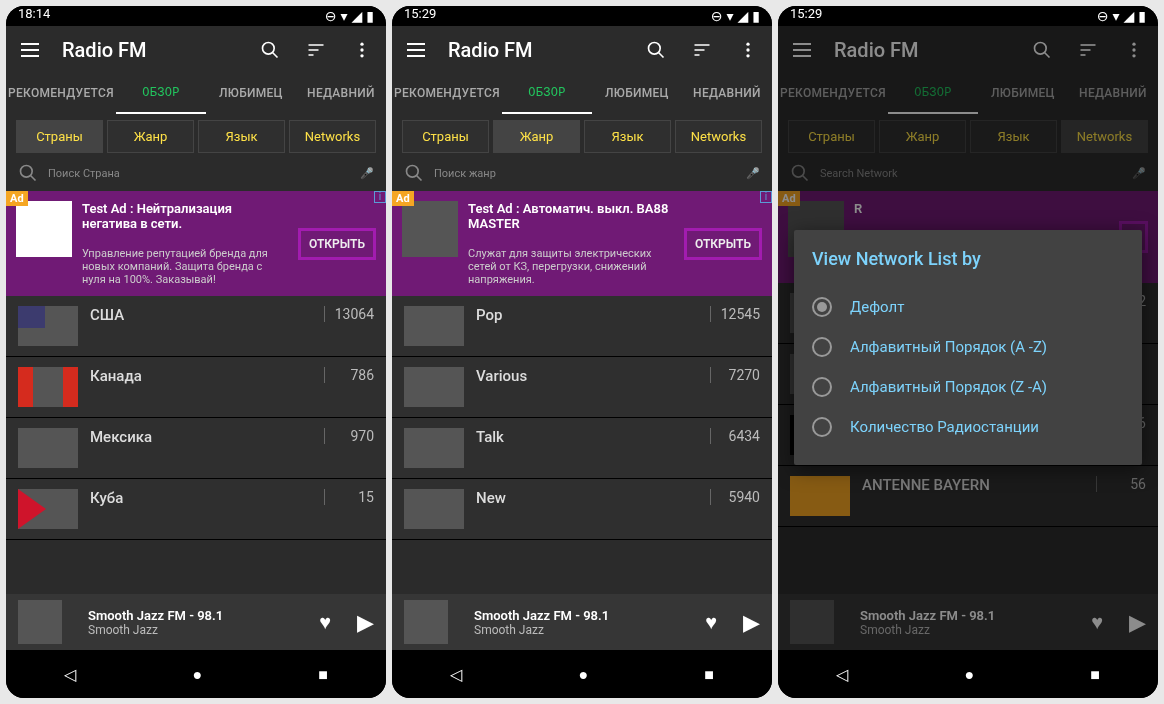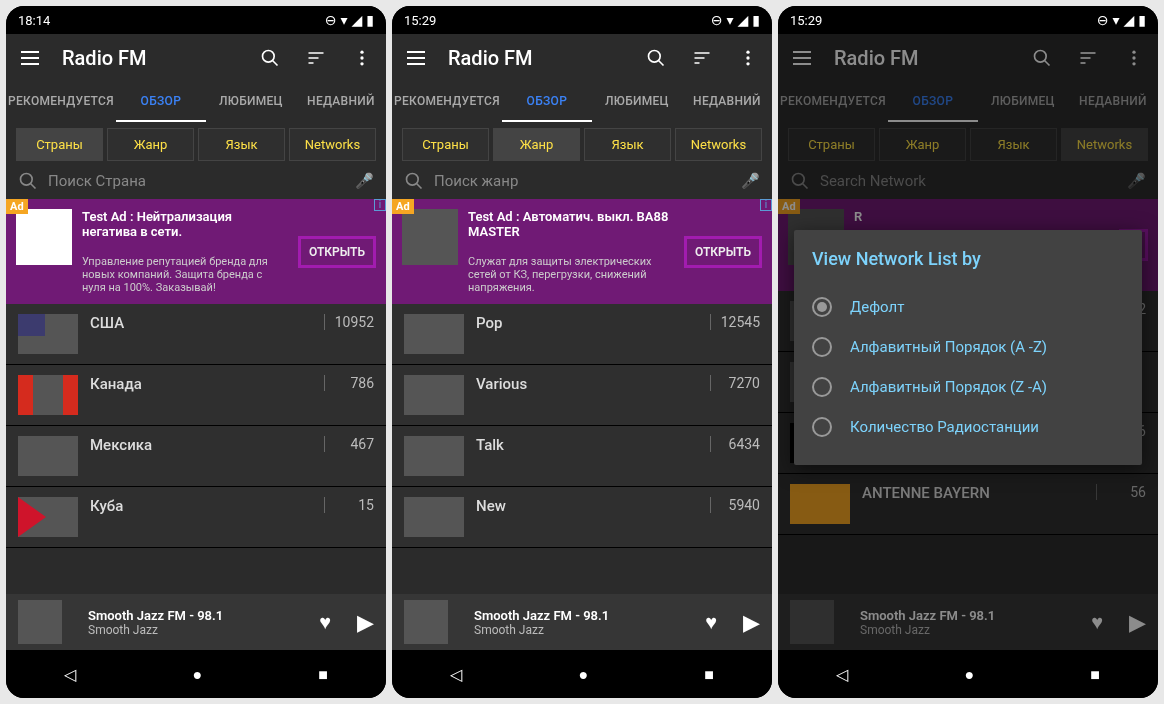--- a/index.html
+++ b/index.html
@@ -17,25 +17,24 @@
     width: 380px;
     height: 692px;
     background: #000;
     border-radius: 18px;
     overflow: hidden;
     position: relative;
     display: flex;
     flex-direction: column;
   }
   .statusbar {
-    height: 28px;
+    height: 20px;
     background: #000;
     color: #fff;
     display: flex;
-    align-items: center;
     justify-content: space-between;
     padding: 0 12px;
     font-size: 13px;
   }
   .statusbar .right { display:flex; gap:4px; align-items:center; }
   .statusbar .right span { font-size:14px; line-height:1; }
   .appbar {
     height: 48px;
     background: #2b2b2b;
     display: flex;
@@ -55,21 +54,21 @@
     font-size: 12px;
     font-weight: 500;
     letter-spacing: .3px;
   }
   .tabs .tab {
     flex: 1;
     text-align: center;
     padding: 12px 2px;
     border-bottom: 2px solid transparent;
   }
-  .tabs .tab.active { color:#3b82f6; border-bottom-color:#fff; }
+  .tabs .tab.active { color:#22c55e; border-bottom-color:#fff;font-family:Liberation Mono, monospace; }
   .subtabs {
     display:flex;
     background:#2b2b2b;
     padding: 6px 10px;
     gap: 4px;
   }
   .subtabs .sbtn {
     flex:1;
     text-align:center;
     padding: 8px 4px;
@@ -79,21 +78,21 @@
     background:#2f2f2f;
   }
   .subtabs .sbtn.active { background:#444; }
   .searchrow {
     display:flex;
     align-items:center;
     background:#2b2b2b;
     padding: 4px 12px 8px;
     gap: 10px;
     color:#888;
-    font-size: 15px;
+    font-size: 11px;
   }
   .searchrow .ph { flex:1; color:#888; }
   .adrow {
     background:#701a75;
     display:flex;
     padding: 10px;
     gap:10px;
     position:relative;
     min-height: 92px;
   }
@@ -239,31 +238,31 @@
     <div class="adtxt">
       <div class="adtitle">Test Ad : Нейтрализация негатива в сети.</div>
       <div>Управление репутацией бренда для новых компаний. Защита бренда с нуля на 100%. Заказывай!</div>
     </div>
     <div class="adbtn">ОТКРЫТЬ</div>
   </div>
   <div class="listarea">
     <div class="listrow">
       <div class="flag flag-usa"></div>
       <div class="name">США</div>
-      <div class="count">10952</div>
+      <div class="count">13064</div>
     </div>
     <div class="listrow">
       <div class="flag flag-can"></div>
       <div class="name">Канада</div>
       <div class="count">786</div>
     </div>
     <div class="listrow">
       <div class="flag flag-mex"></div>
       <div class="name">Мексика</div>
-      <div class="count">467</div>
+      <div class="count">970</div>
     </div>
     <div class="listrow">
       <div class="flag flag-cuba"></div>
       <div class="name">Куба</div>
       <div class="count">15</div>
     </div>
   </div>
   <div class="nowplaying">
     <div class="art"></div>
     <div class="info">

